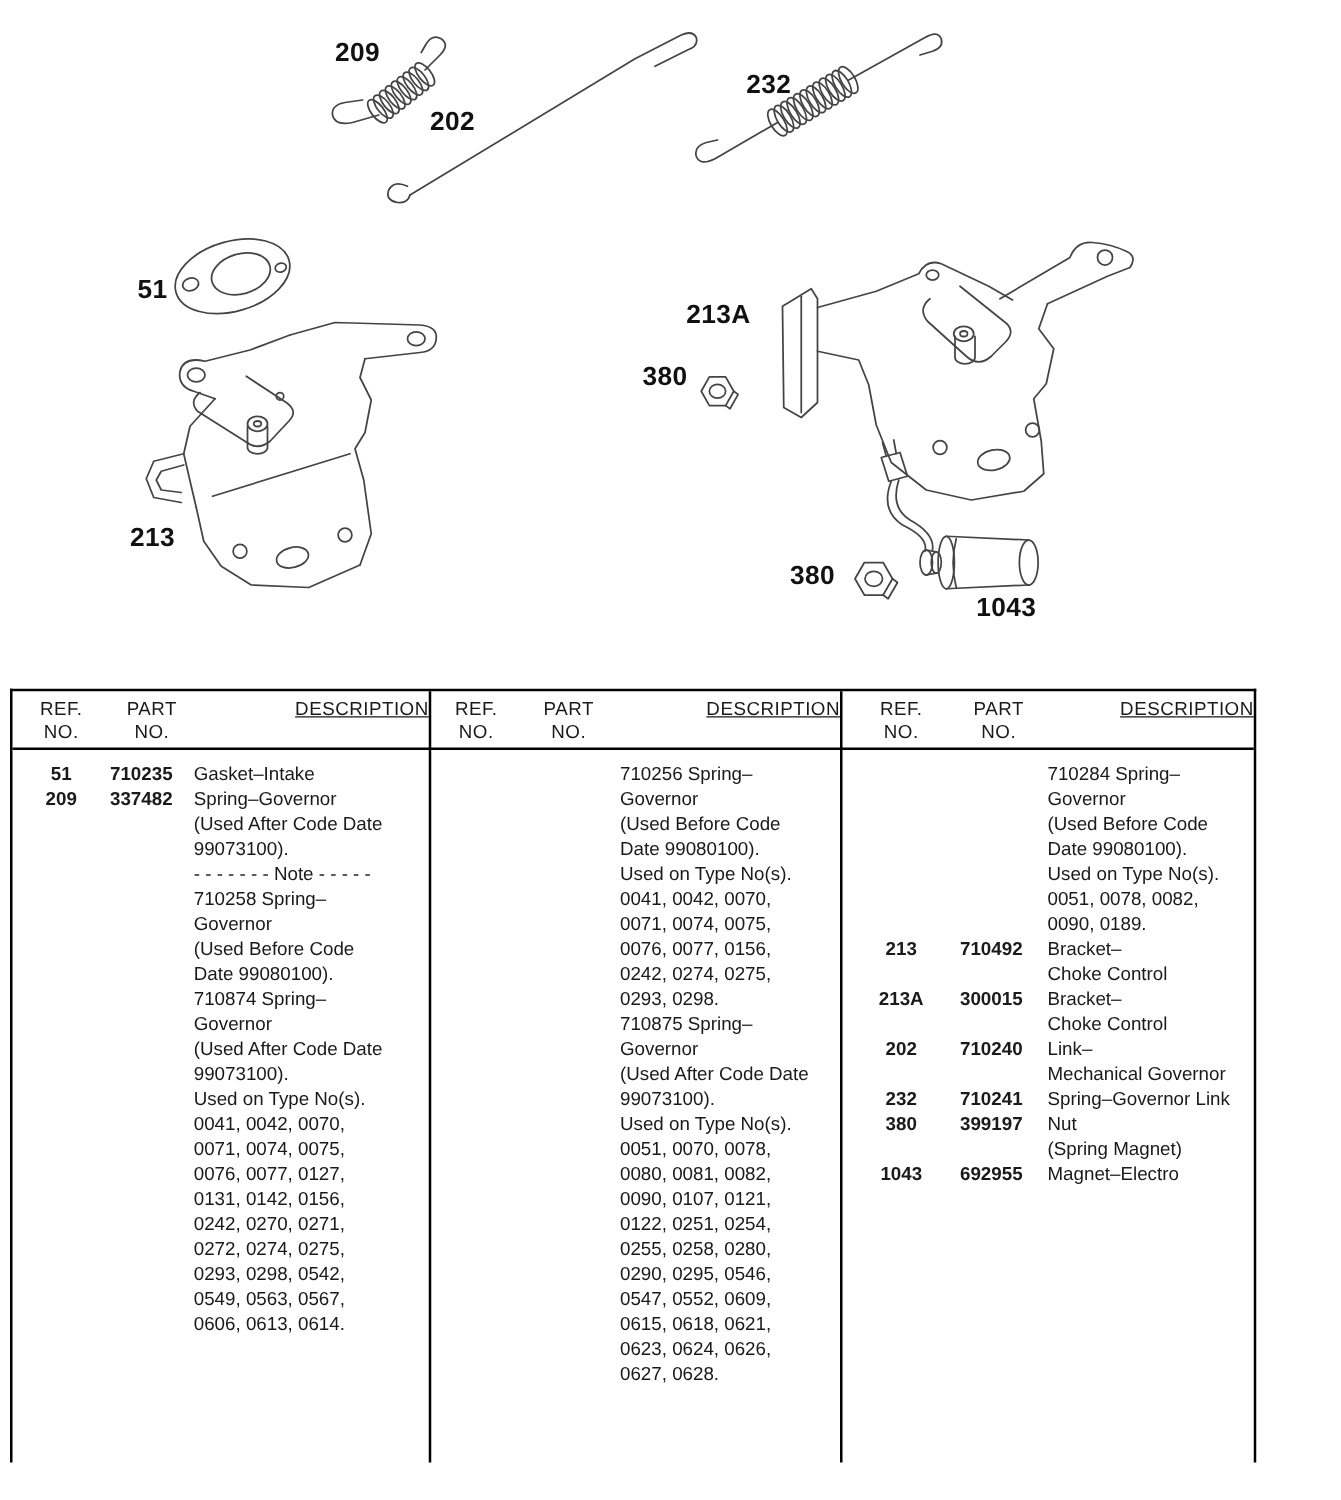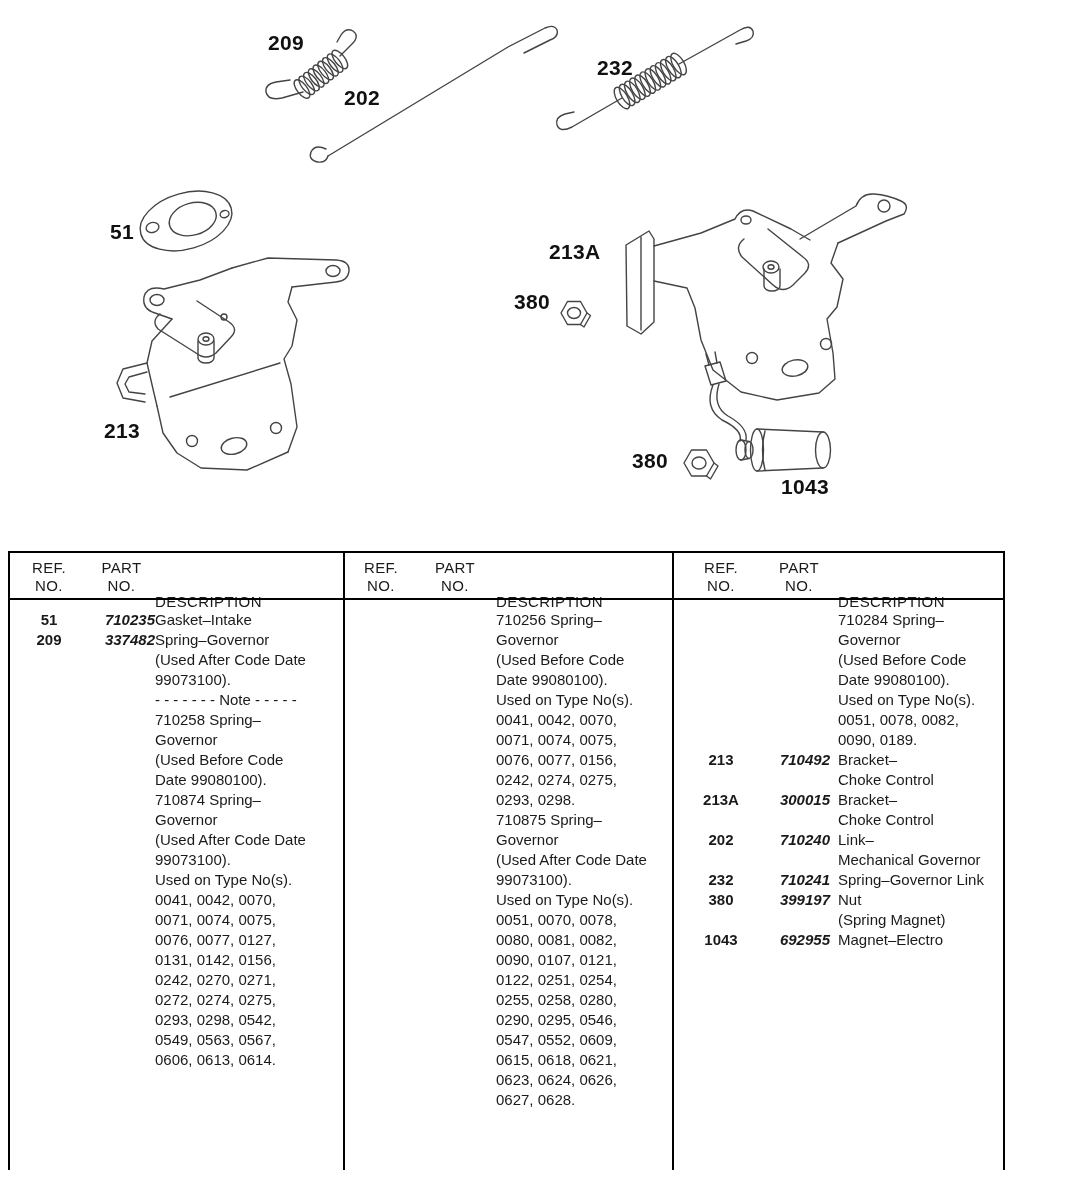--- a/index.html
+++ b/index.html
@@ -26,26 +26,26 @@
   }
   .hline { position:absolute; left:0; top:45px; width:100%; height:2px; background:#000; z-index:2; }
   .group { height:100%; }
   .g1 { width:335px; border-right:2px solid #000; --refw:78px; --partw:67px; --descm:0px; }
   .g2 { width:329px; border-right:2px solid #000; --refw:72px; --partw:76px; --descm:3px; }
   .g3 { width:329px; --refw:94px; --partw:62px; --descm:8px; }
 
   .ghead { height:47px; display:flex; align-items:flex-start; padding-top:6px; font-size:15px; letter-spacing:0.4px; }
   .h-ref  { width:var(--refw);  text-align:center; line-height:18px; flex-shrink:0; }
   .h-part { width:var(--partw); text-align:center; line-height:18px; flex-shrink:0; }
-  .h-desc { flex:1; text-align:left; margin-top:34px; line-height:18px; margin-left:var(--descm); }
+  .h-desc { flex:1; text-align:right; margin-top:0; line-height:18px; margin-left:var(--descm);text-decoration:underline; }
 
   .gbody { padding-top:10px; font-size:15px; line-height:20px; }
   .entry { display:flex; align-items:flex-start; }
   .c-ref  { width:var(--refw);  text-align:center; font-weight:bold; flex-shrink:0; }
-  .c-part { width:var(--partw); text-align:right; font-weight:bold; flex-shrink:0;font-style:italic; }
+  .c-part { width:var(--partw); text-align:left; font-weight:bold; flex-shrink:0; }
   .c-desc { margin-left:var(--descm); flex:1; min-width:0; }
   .line { white-space:nowrap; }
   .line b { font-weight:normal; }
 </style>
 </head>
 <body>
 
 <div class="page">
 
   <div class="diagram">

